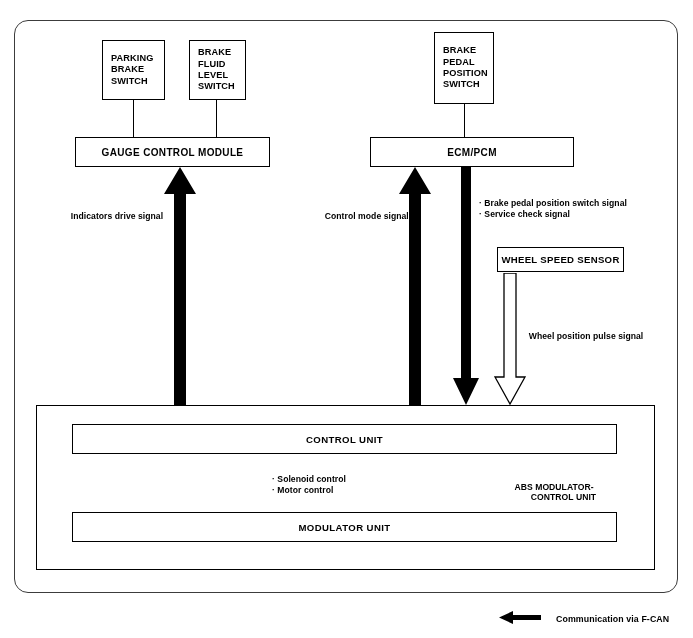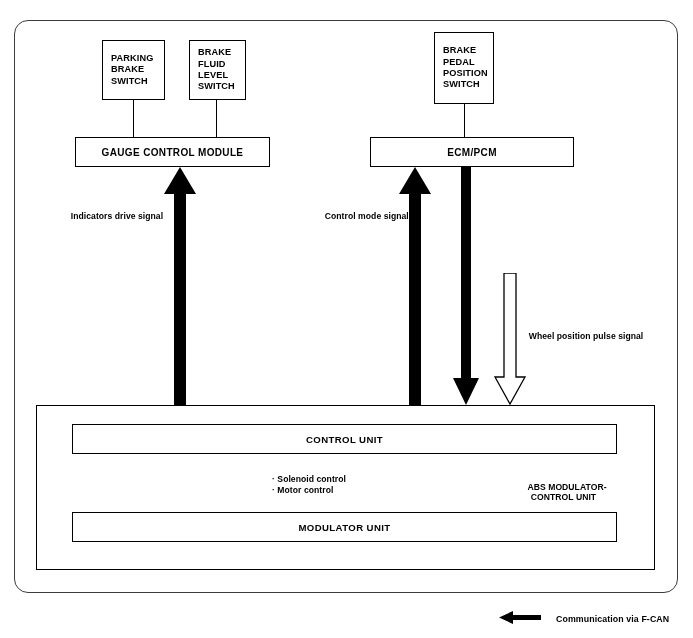--- a/index.html
+++ b/index.html
@@ -149,20 +149,23 @@
   <div class="vline" style="left:464px; top:104px; height:34px;"></div>
 
   <div class="box module-box" style="left:75px; top:137px; width:195px; height:30px;">
     <span>GAUGE CONTROL MODULE</span>
   </div>
 
   <div class="box module-box" style="left:370px; top:137px; width:204px; height:30px;">
     <span>ECM/PCM</span>
   </div>
 
+  <div class="box sensor-box" style="left:497px; top:247px; width:127px; height:25px;">
+    <span>WHEEL SPEED SENSOR</span>
+  </div>
 
   <div class="solid-arrow" style="left:163px; top:167px;">
     <svg width="34" height="239" viewBox="0 0 34 239">
       <polygon points="17,0 33,27 23,27 23,239 11,239 11,27 1,27" fill="#000000"></polygon>
     </svg>
   </div>
 
   <div class="solid-arrow" style="left:398px; top:167px;">
     <svg width="34" height="239" viewBox="0 0 34 239">
       <polygon points="17,0 33,27 23,27 23,239 11,239 11,27 1,27" fill="#000000"></polygon>
@@ -190,35 +193,37 @@
   <div class="abs-group" style="left:36px; top:405px; width:619px; height:165px;"></div>
 
   <div class="box unit-box" style="left:72px; top:424px; width:545px; height:30px;">
     <span>CONTROL UNIT</span>
   </div>
 
   <div class="box unit-box" style="left:72px; top:512px; width:545px; height:30px;">
     <span>MODULATOR UNIT</span>
   </div>
 
-  <div class="label" style="left:518px; top:471px; line-height:10.5px;">
+  <div class="label" style="left:505px; top:471px; line-height:10.5px;">
     <span>ABS MODULATOR-</span>
   </div>
   <div class="label" style="left:521px; top:481px; line-height:10.5px;">
     <span>CONTROL UNIT</span>
   </div>
 
   <div class="label" style="left:61px; top:200px;">
     <span>Indicators drive signal</span>
   </div>
 
   <div class="label" style="left:315px; top:200px;">
     <span>Control mode signal</span>
   </div>
 
+  <div class="label bullets" style="left:479px; top:198px;">· Brake pedal position switch signal
+· Service check signal</div>
 
   <div class="label" style="left:519px; top:320px;">
     <span>Wheel position pulse signal</span>
   </div>
 
   <div class="label bullets" style="left:238px; top:474px;margin-left:34px;">· Solenoid control
 · Motor control</div>
 
   <div class="legend" style="left:499px; top:610px;">
     <span>

